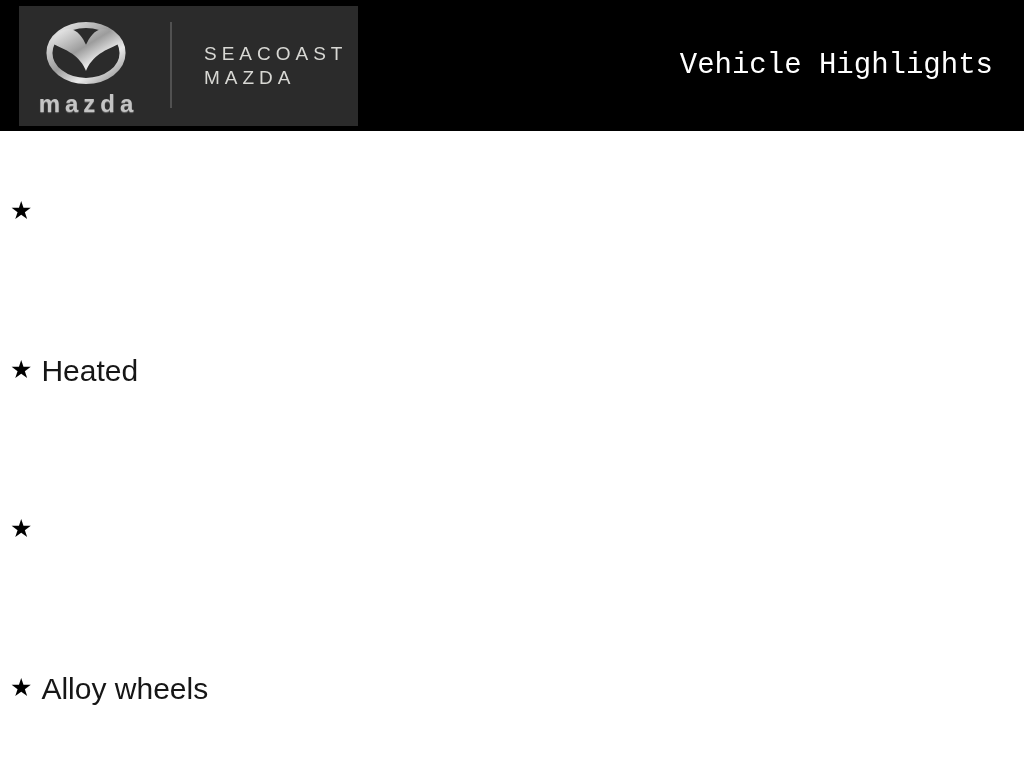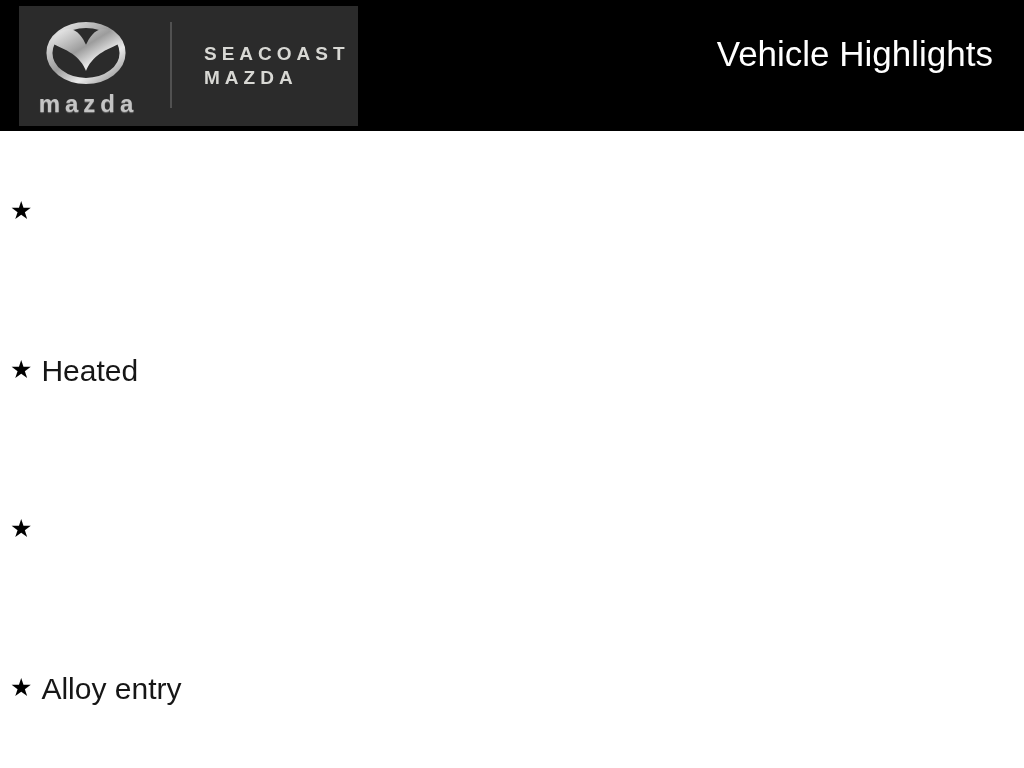--- a/index.html
+++ b/index.html
@@ -42,28 +42,29 @@
   }
   .logo-divider {
     position: absolute; left: 151px; top: 16px;
     width: 2px; height: 86px;
     background: var(--logo_divider, #515151);
   }
   .dealer-name {
     position: absolute; left: 185px; top: 36px;
     color: var(--dealer_text, #d8d8d4);
     font-size: 19px; letter-spacing: 5px;
-    line-height: 24px; font-weight: 700;
+    line-height: 24px; font-weight: 400;
     white-space: nowrap;
   }
   .title {
-    position: absolute; right: 31px; top: 37px;
+    position: absolute; right: 31px; top: 49px;
     color: var(--title_text, #ffffff);
-    font-size: 35px; line-height: 34px;
+    font-size: 29px; line-height: 34px;
     white-space: nowrap;
+    font-family: Liberation Mono, monospace;
   }
   
   .content { position: absolute; left: 0; top: 131px; width: 1024px; height: 637px; }
   .row {
     position: absolute; left: 10px;
     height: 42px;
     display: flex; align-items: center;
     white-space: nowrap;
   }
   .row.r0 { top: 60px; }   
@@ -139,18 +140,18 @@
       <span class="star">★</span>
       <span class="label">Heated</span>
     </div>
 
     <div class="row r2">
       <span class="star">★</span>
     </div>
 
     <div class="row r3">
       <span class="star">★</span>
-      <span class="label">Alloy entry</span>
+      <span class="label">Alloy wheels</span>
     </div>
 
   </main>
 
 </div>
 
 </body></html>

